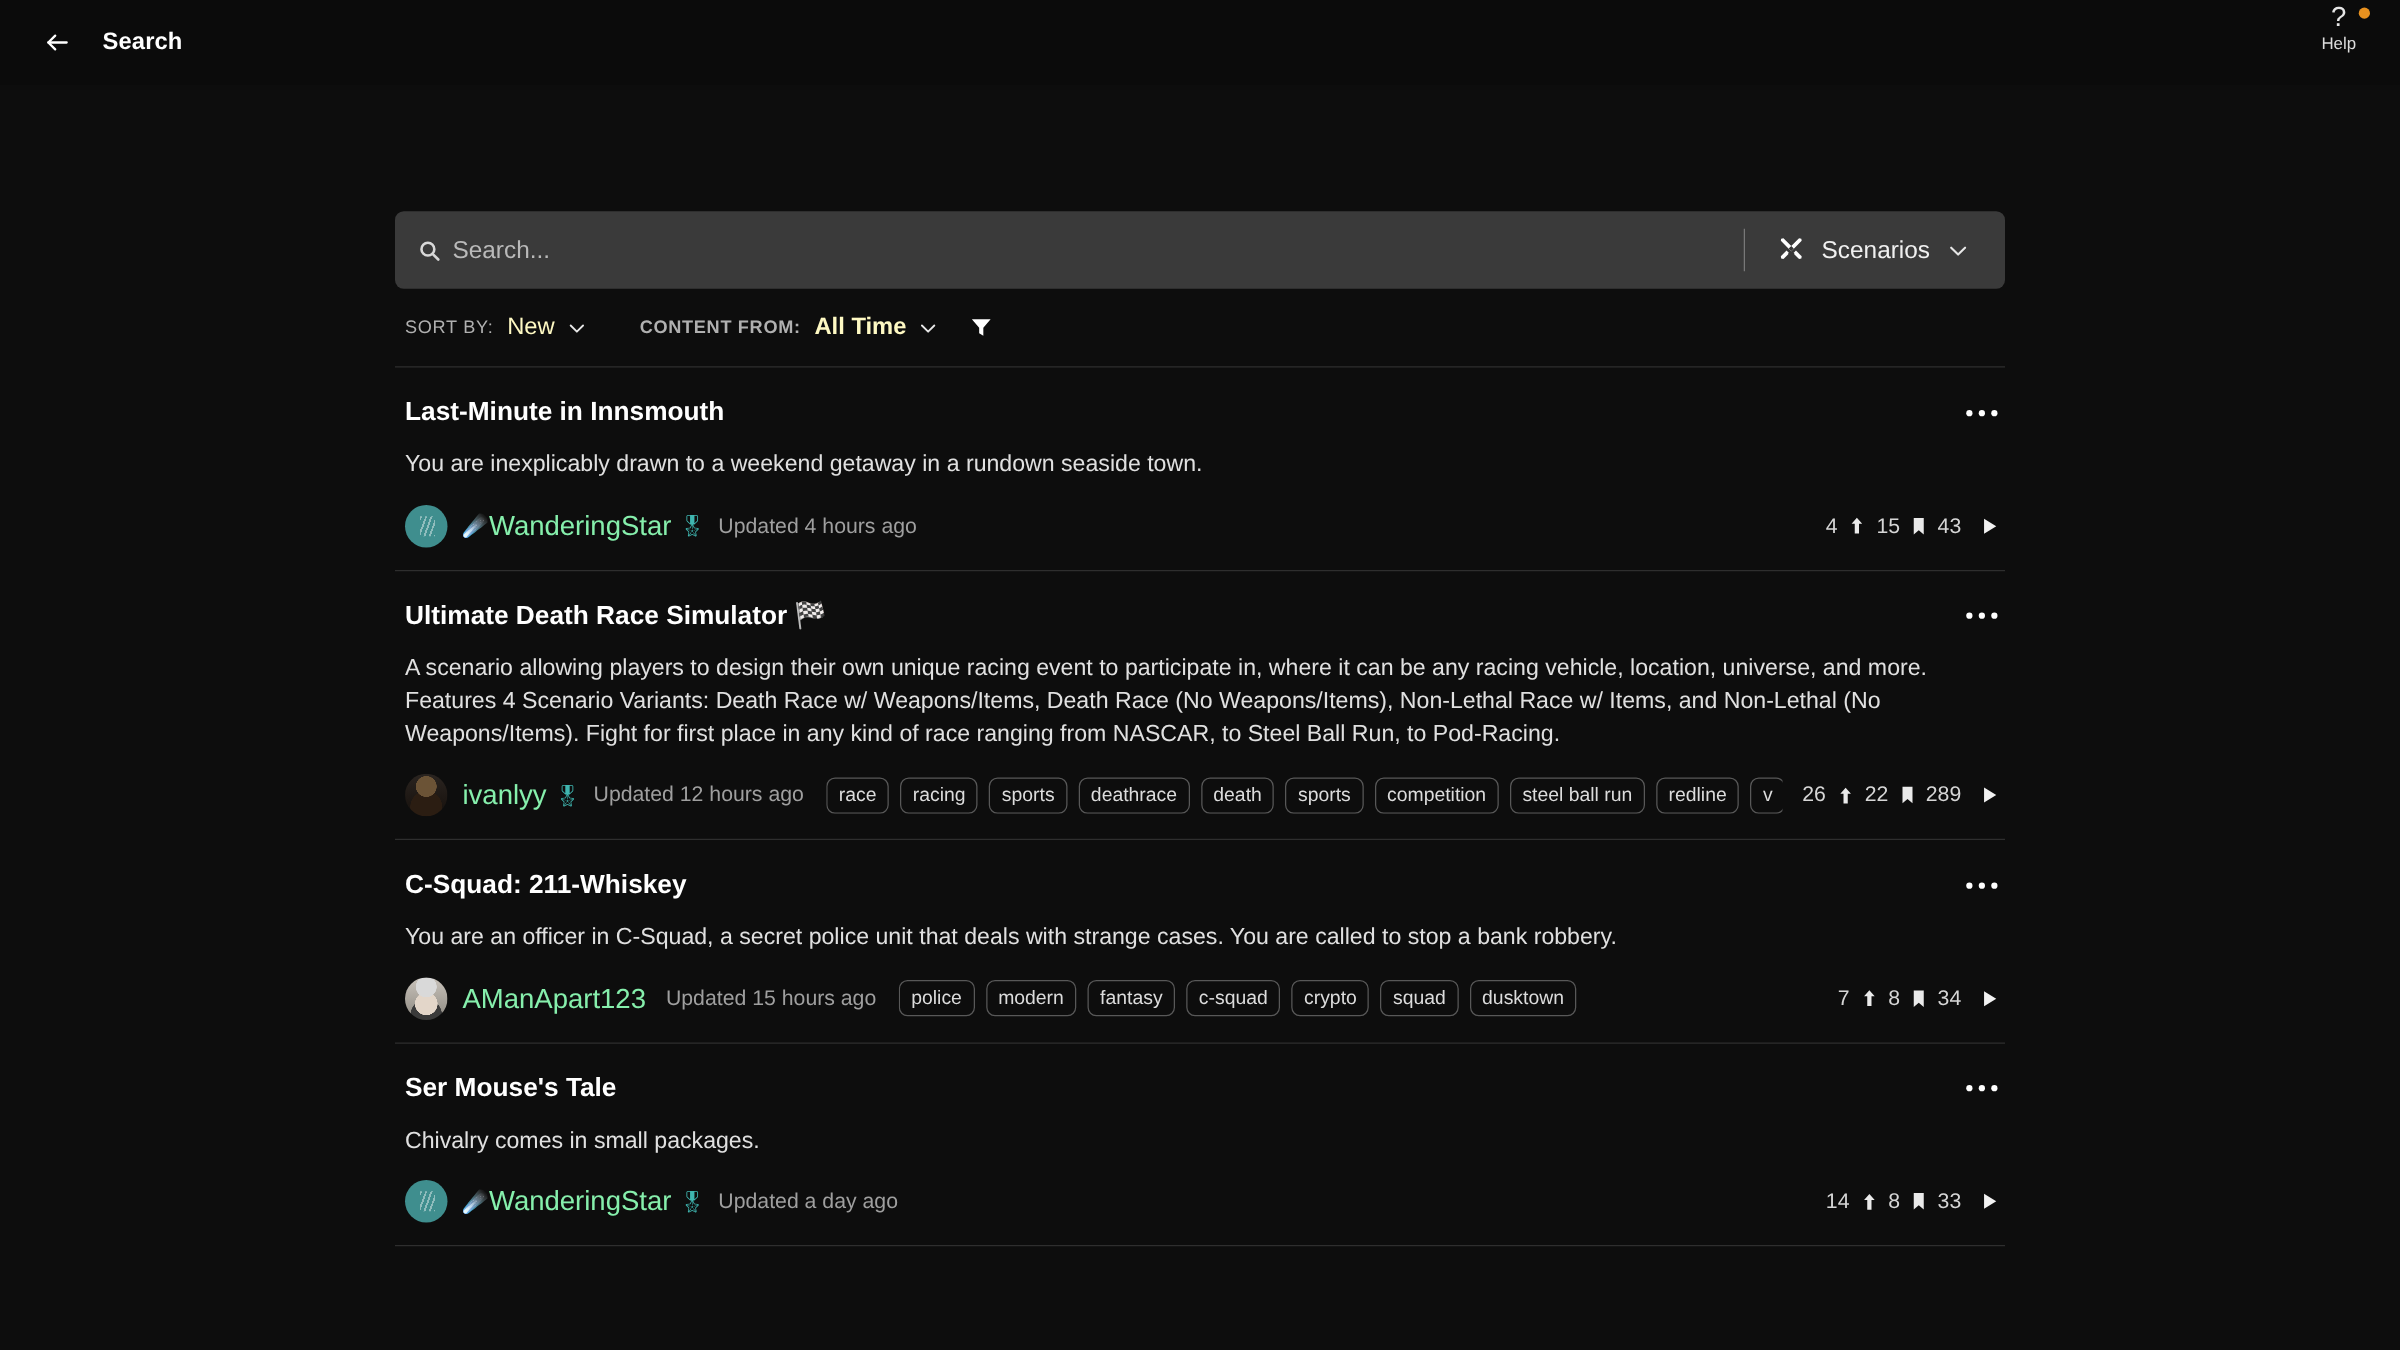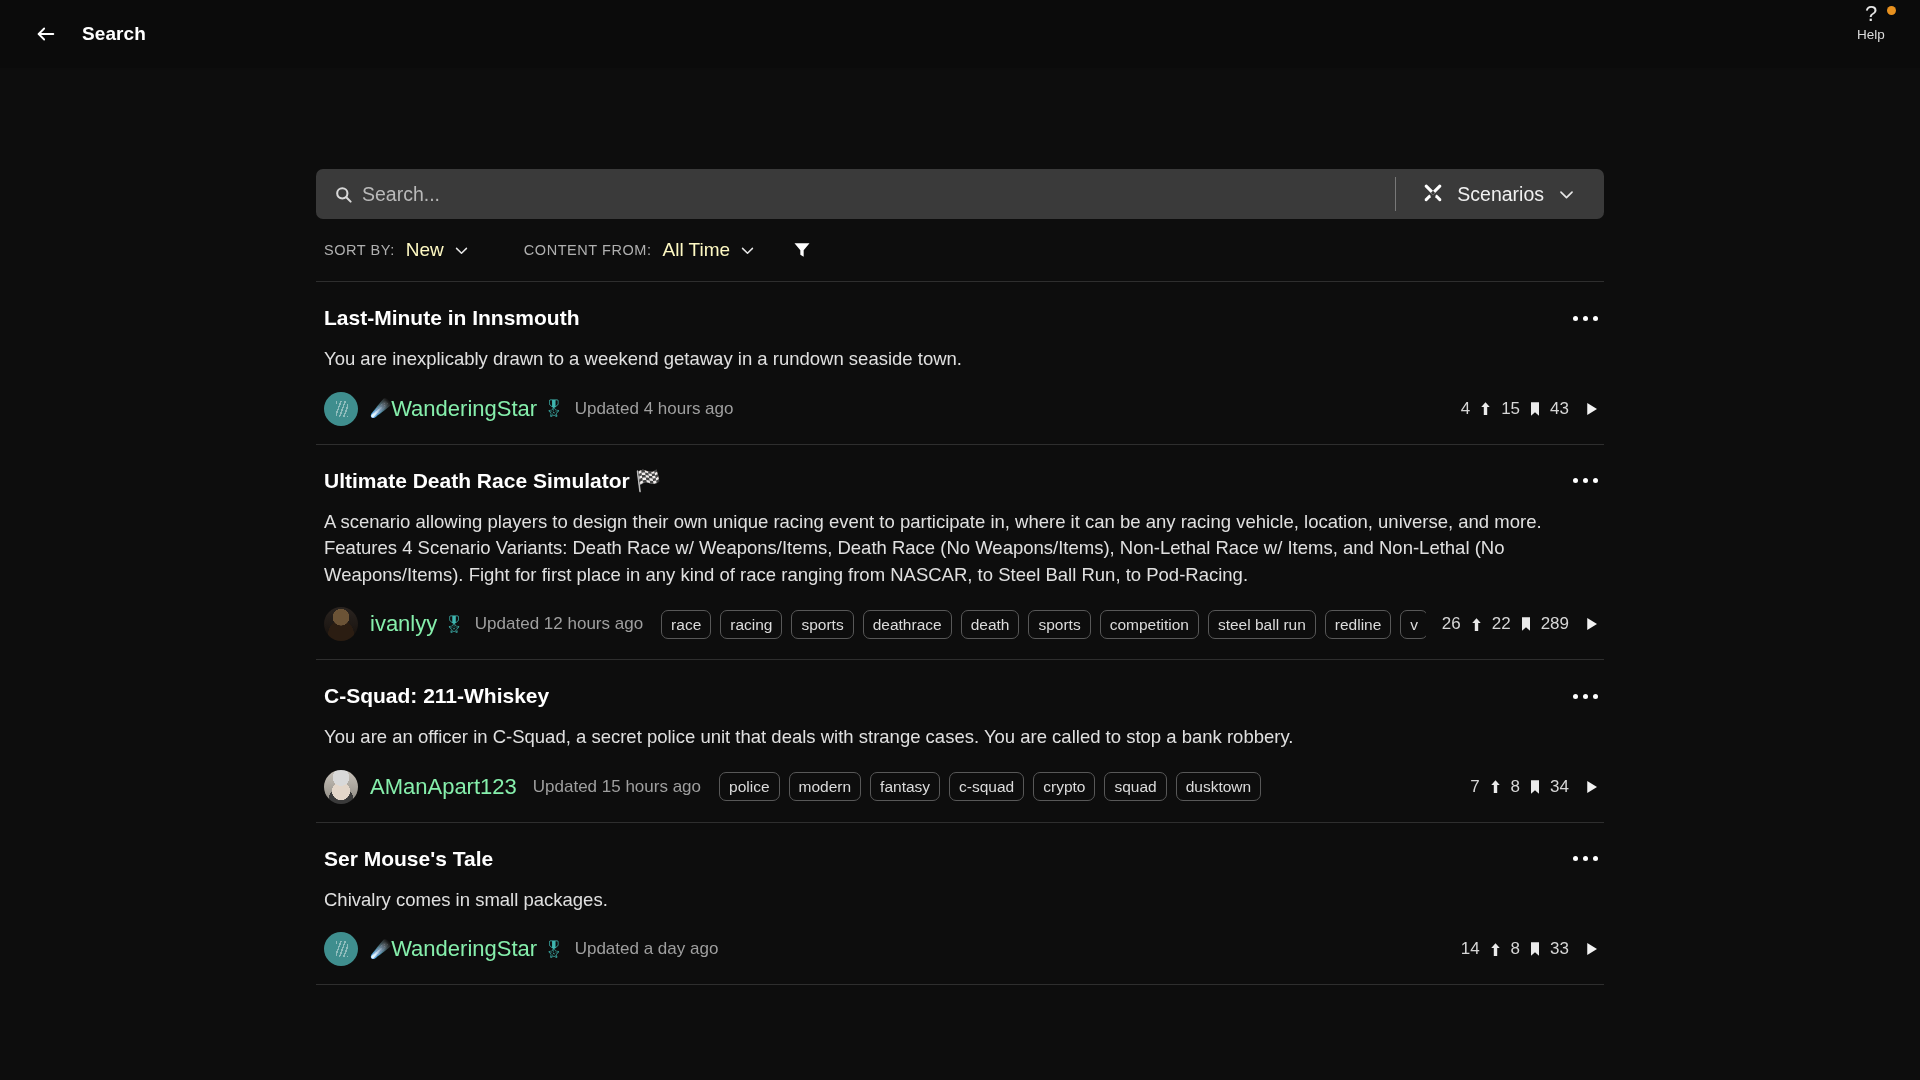--- a/index.html
+++ b/index.html
@@ -59,21 +59,21 @@
     display: flex;
     justify-content: center;
   }
   .content {
     width: 1288px;
     margin-top: 101px;
   }
 
   
   .searchbar {
-    height: 50px;
+    height: 62px;
     background: #3a3a3a;
     border-radius: 7px;
     display: flex;
     align-items: center;
     padding: 0 0 0 18px;
   }
   .search-icon { display: flex; align-items: center; color: #d8d8d8; margin-right: 9px;}
   .search-input {
     flex: 1;
     background: transparent;
@@ -100,37 +100,37 @@
   .mode-icon { display: flex; align-items: center; color: #ffffff; }
   .mode-label { font-size: 19.5px; color: #f0f0f0; }
   .chev { display: flex; align-items: center; color: #e6e6e6; }
 
   
   .filters {
     display: flex;
     align-items: center;
     height: 62px;
     padding-left: 8px;
-    gap: 16px;
+    gap: 4px;
   }
   .flabel {
     font-size: 14.5px;
     letter-spacing: 0.55px;
     color: #b0b0b0;
     text-transform: uppercase;
   }
   .fvalue {
     font-size: 19px;
     color: #fef9c3;
     margin-left: 11px;
     display: flex; align-items: center; gap: 9px;
     cursor: pointer;
   }
   .fgroup { display: flex; align-items: center; }
-  .fgroup + .fgroup { margin-left: 38px; }
+  .fgroup + .fgroup { margin-left: 38px; font-weight: bold; }
   .filter-icon { margin-left: 20px; display: flex; align-items: center; cursor: pointer; color: #ffffff;}
 
   
   .results { border-top: 1px solid #2e2e2e; }
   .result {
     border-bottom: 1px solid #2e2e2e;
     padding: 22px 4px 17px 4px;
     position: relative;
   }
   .r-title {

